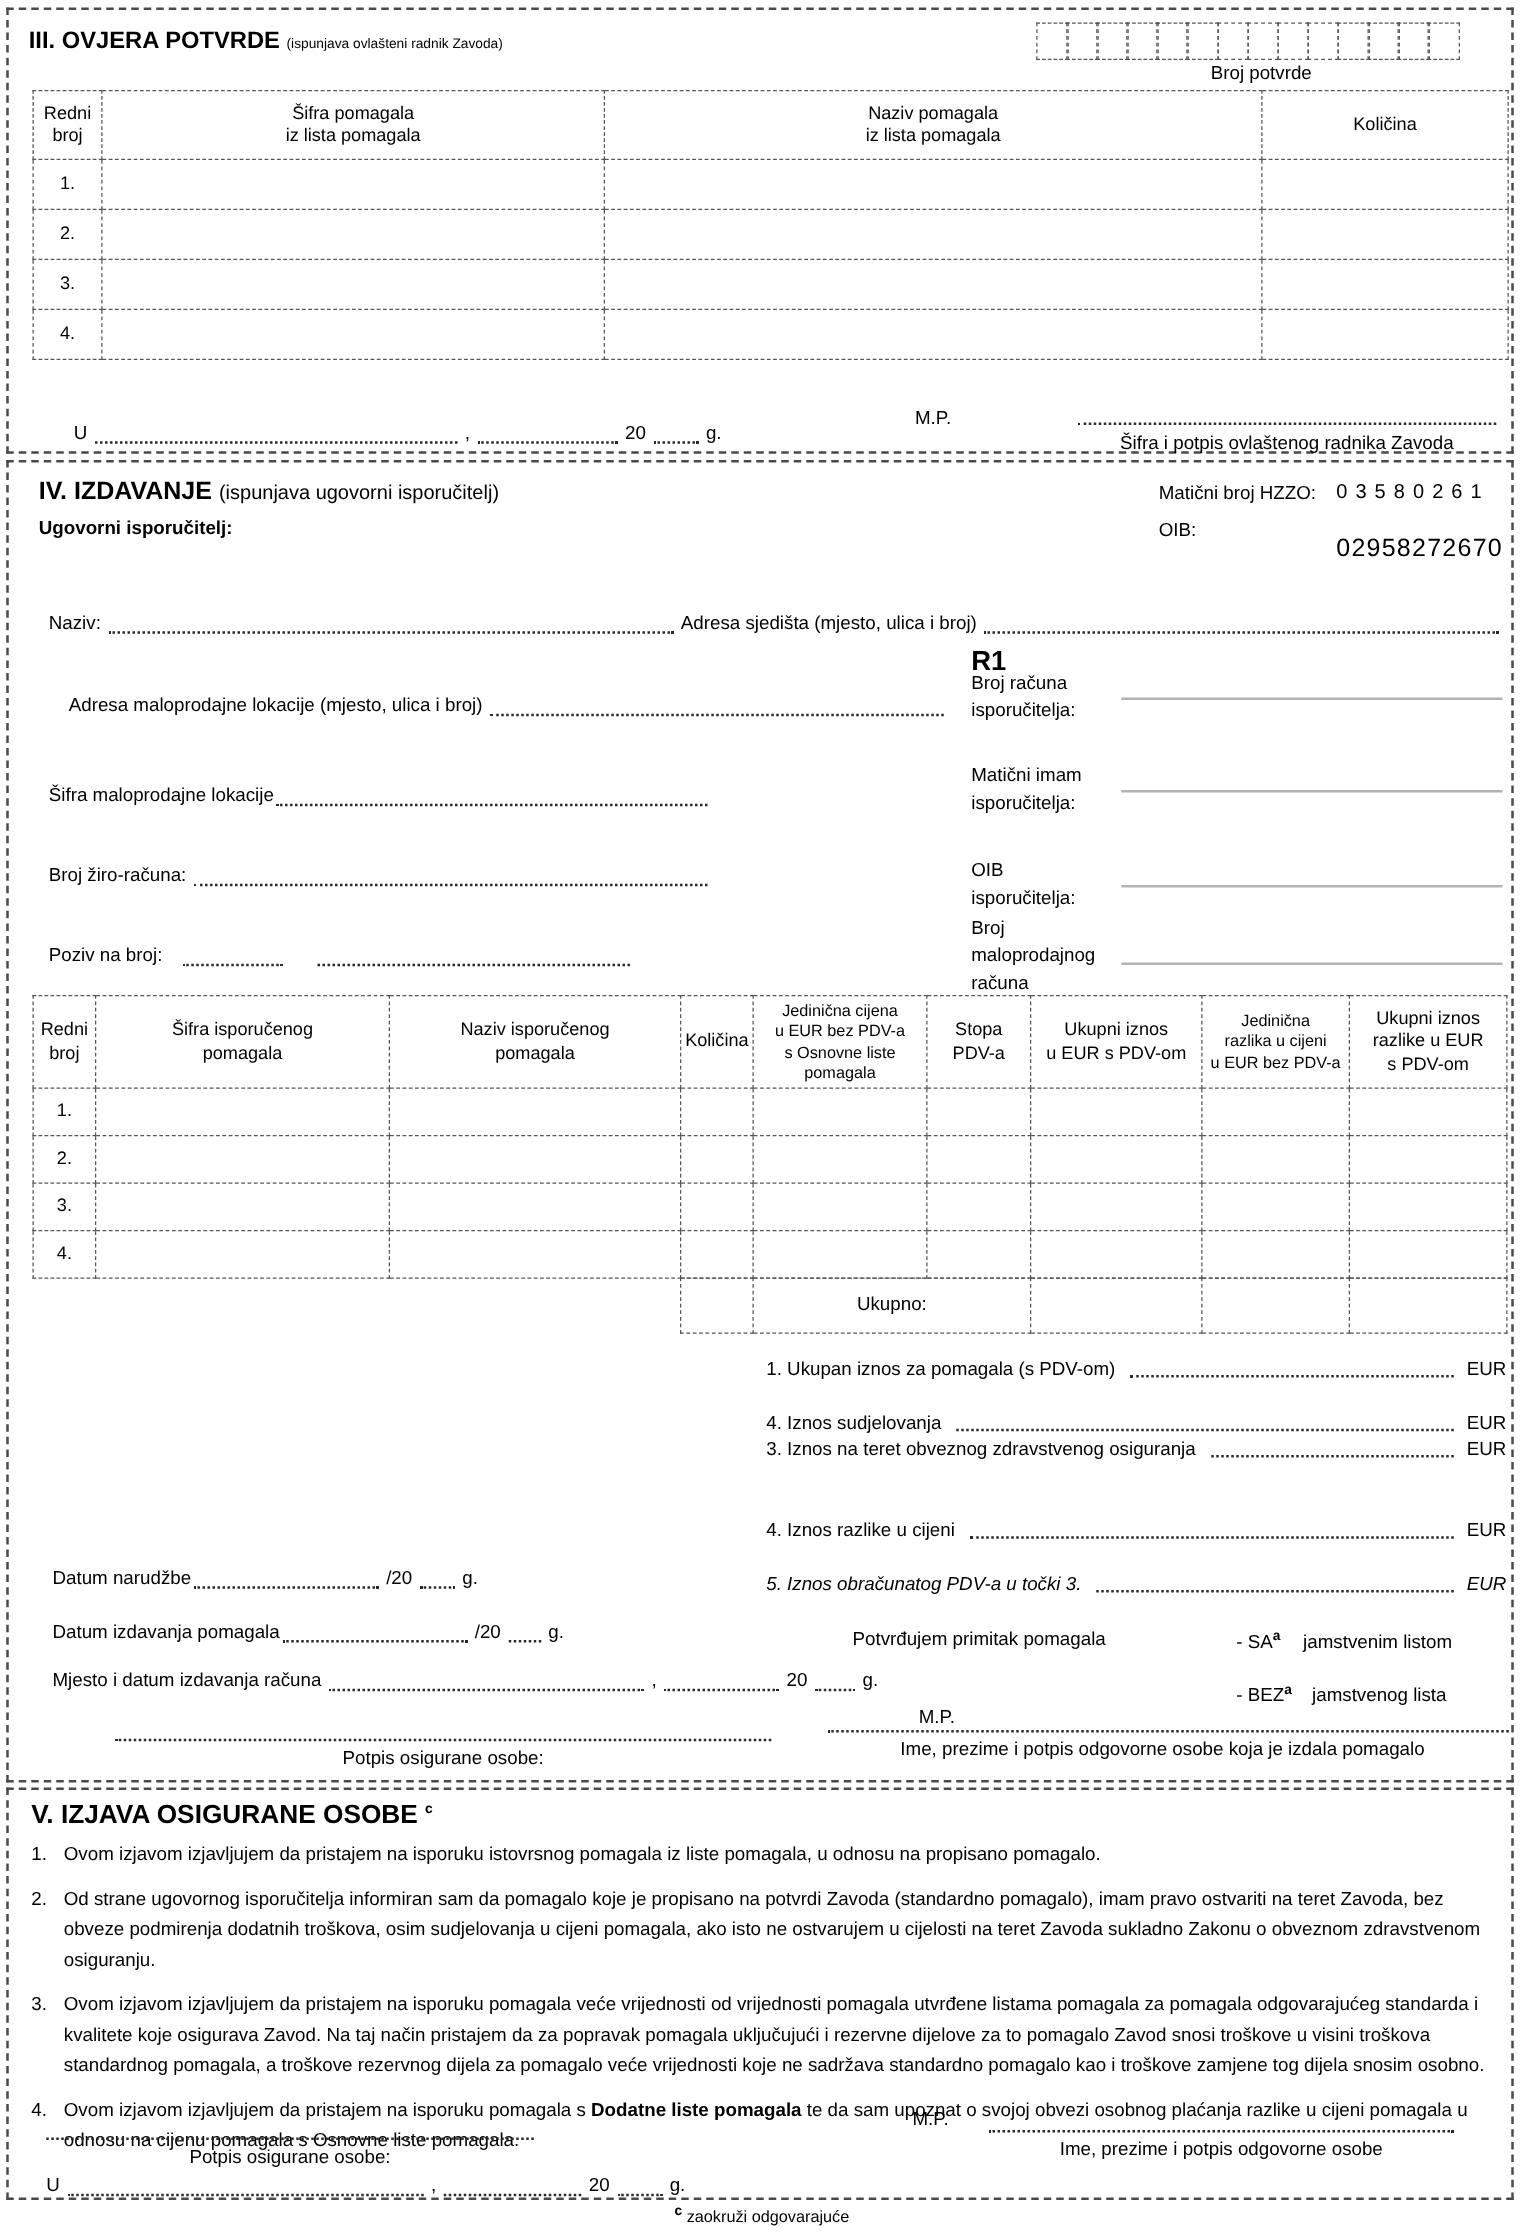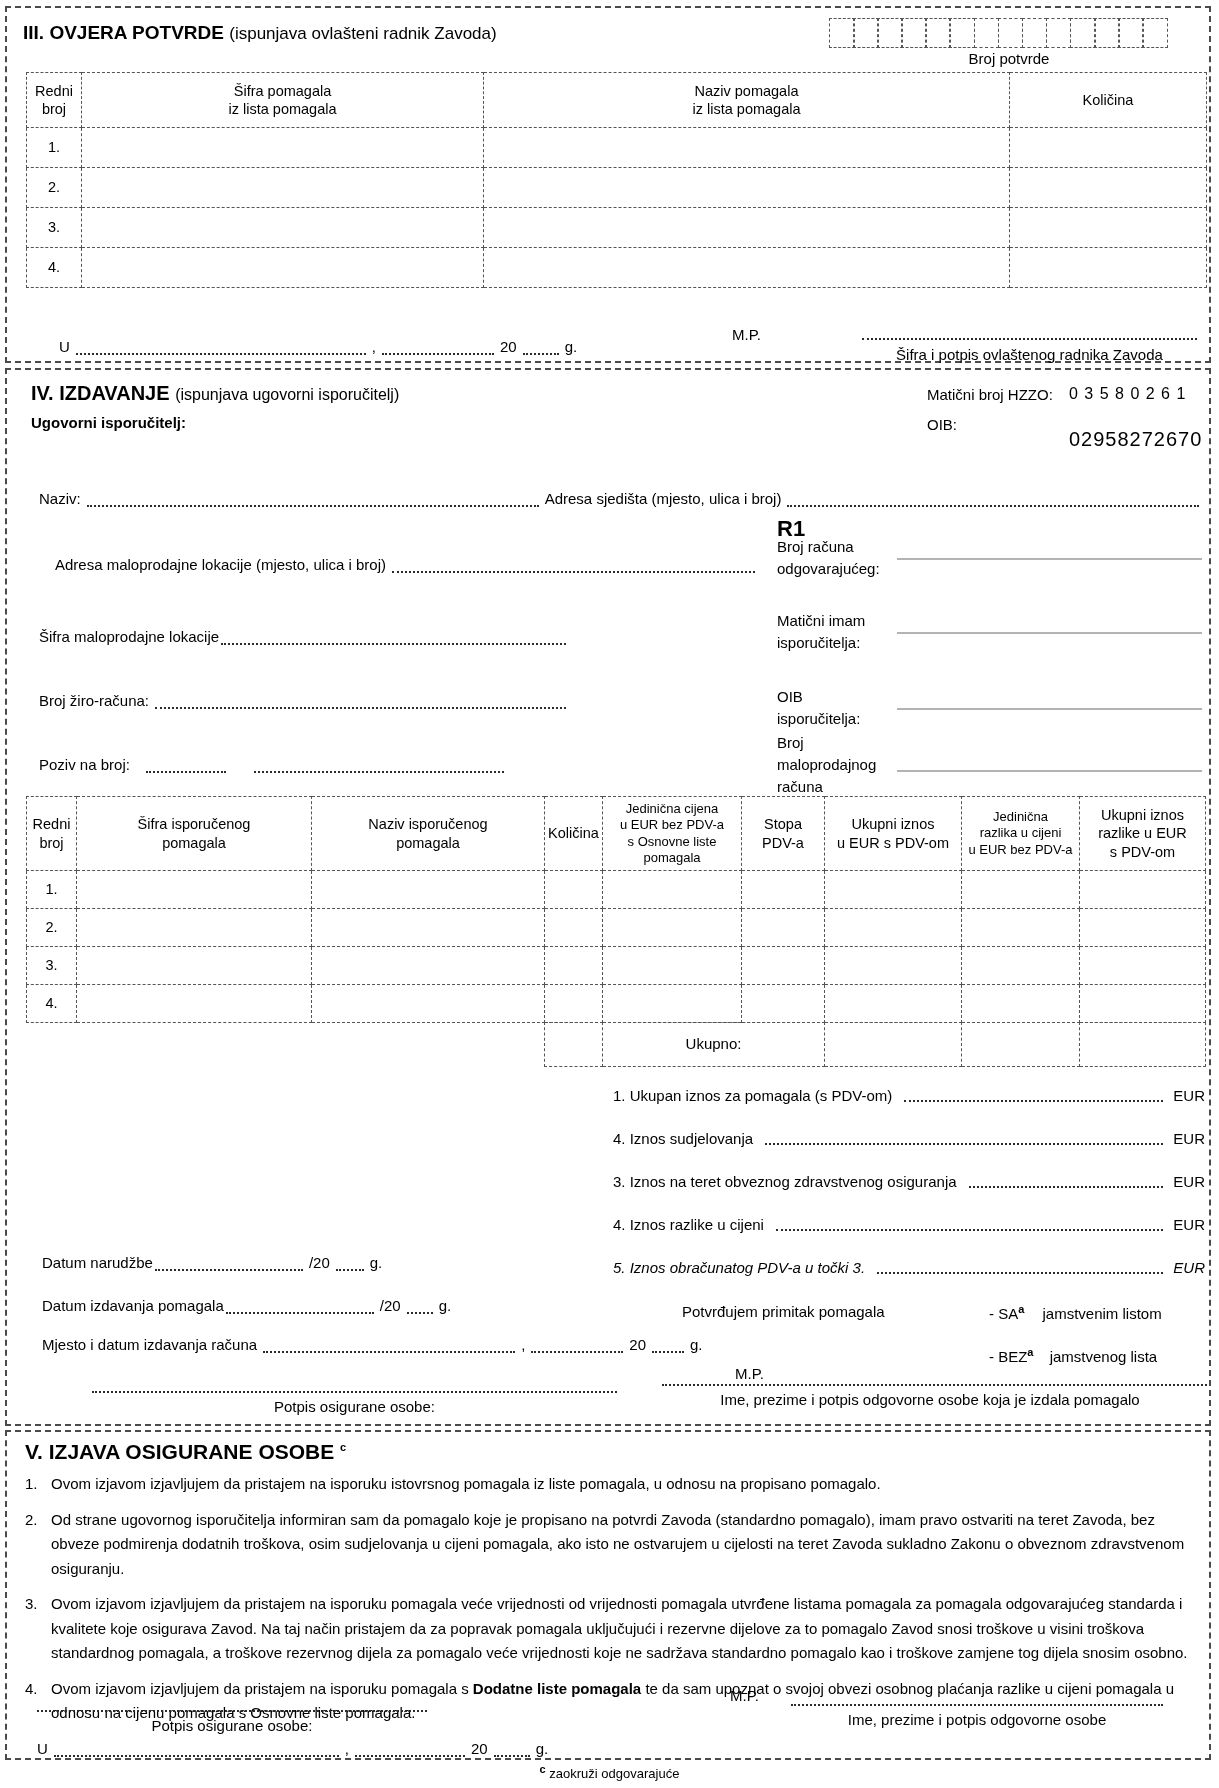--- a/index.html
+++ b/index.html
@@ -33,21 +33,21 @@
   .vitem .txt{flex:1 1 auto;}
   sup{font-size:11px;font-weight:bold;}
   .mp{position:absolute;font-size:15px;}
 </style>
 </head>
 <body>
 
 <div class="sec" style="left:5px;top:6px;width:1206px;height:357px;">
   <div class="abs" style="left:16px;top:14px;font-size:19px;">
     <span class="b">III. OVJERA POTVRDE</span>
-    <span style="font-size:17px;">(ispunjava ovlašteni radnik Zavoda)</span>
+    <span style="font-size:11px;">(ispunjava ovlašteni radnik Zavoda)</span>
   </div>
 
   <div class="abs" style="left:822px;top:10px;width:360px;">
     <div class="bp-row">
         <div class="bp-cell"></div>
         <div class="bp-cell"></div>
         <div class="bp-cell"></div>
         <div class="bp-cell"></div>
         <div class="bp-cell"></div>
         <div class="bp-cell"></div>
@@ -138,21 +138,21 @@
   <div class="abs flexline" style="left:32px;top:120px;width:1166px;">
     <span>Naziv:</span>
     <span class="dots" style="width:452px;"></span>
     <span>Adresa sjedišta (mjesto, ulica i broj)</span>
     <span class="dots grow"></span>
   </div>
 
   <div class="abs b" style="left:770px;top:146px;font-size:22px;">R1</div>
 
   <div class="rlabel" style="left:770px;top:166px;">Broj računa
-odgovarajućeg:</div>
+isporučitelja:</div>
   <div class="sline" style="left:890px;top:188px;width:305px;"></div>
 
   <div class="rlabel" style="left:770px;top:240px;">Matični imam
 isporučitelja:</div>
   <div class="sline" style="left:890px;top:262px;width:305px;"></div>
 
   <div class="rlabel" style="left:770px;top:316px;">OIB
 isporučitelja:</div>
   <div class="sline" style="left:890px;top:338px;width:305px;"></div>
 
@@ -284,21 +284,21 @@
   <div class="total-row" style="left:606px;top:717px;width:592px;">
     <span class="lbl">1. Ukupan iznos za pomagala (s PDV-om)</span>
     <span class="dots"></span>
     <span class="unit">EUR</span>
   </div>
   <div class="total-row" style="left:606px;top:760px;width:592px;">
     <span class="lbl">4. Iznos sudjelovanja</span>
     <span class="dots"></span>
     <span class="unit">EUR</span>
   </div>
-  <div class="total-row" style="left:606px;top:803px;width:592px;">
+  <div class="total-row" style="left:606px;top:781px;width:592px;">
     <span class="lbl">3. Iznos na teret obveznog zdravstvenog osiguranja</span>
     <span class="dots"></span>
     <span class="unit">EUR</span>
   </div>
   <div class="total-row" style="left:606px;top:846px;width:592px;">
     <span class="lbl">4. Iznos razlike u cijeni</span>
     <span class="dots"></span>
     <span class="unit">EUR</span>
   </div>
   <div class="total-row" style="left:606px;top:889px;width:592px;font-style:italic;">

